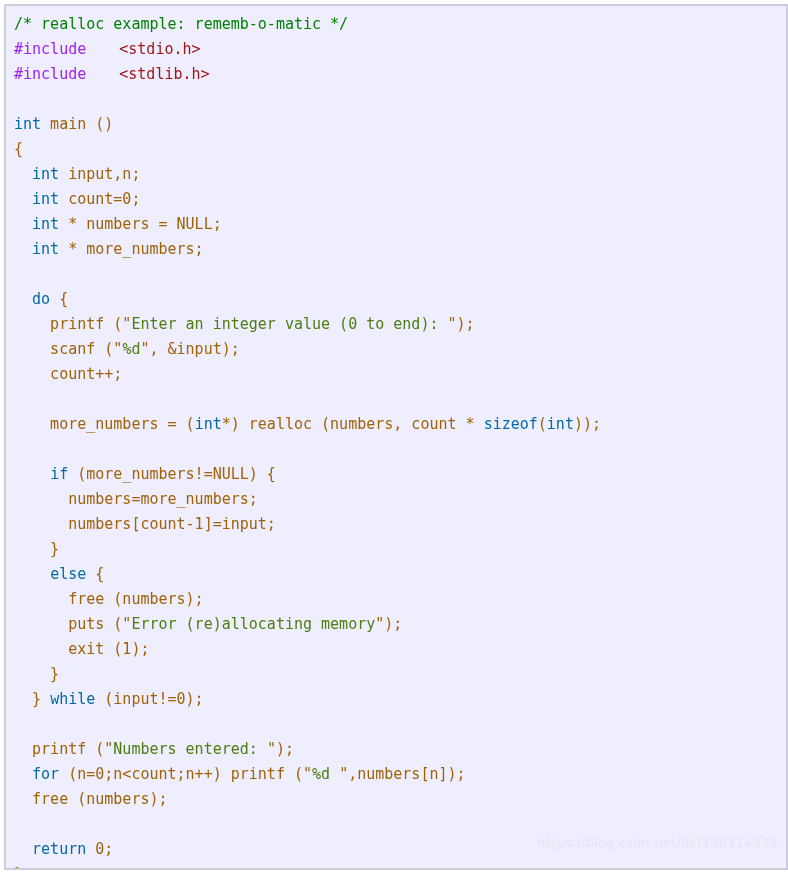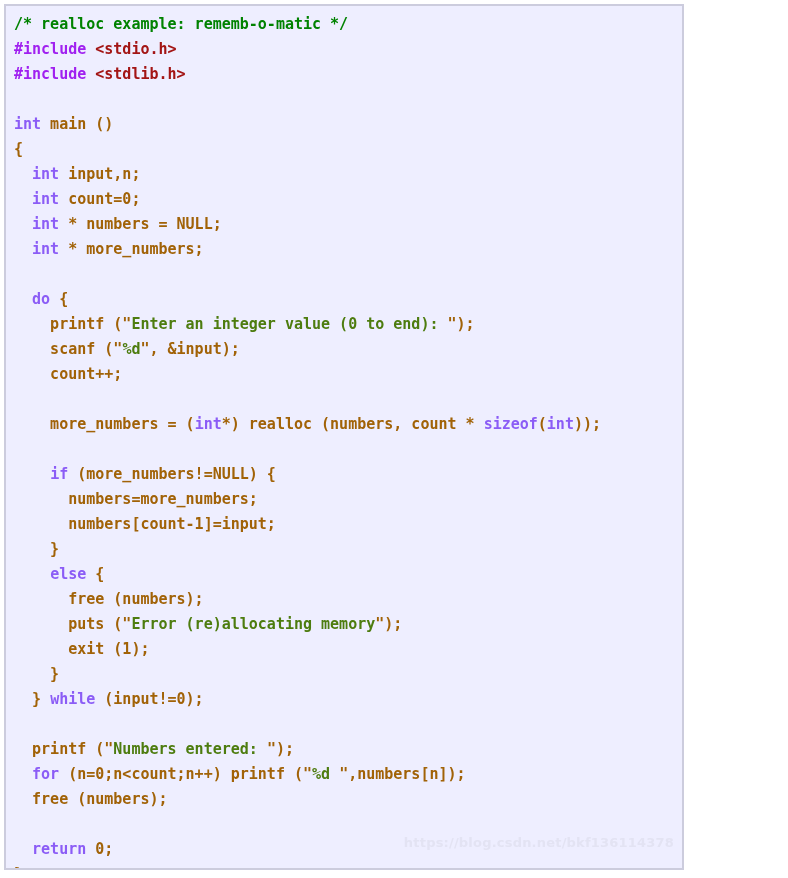--- a/index.html
+++ b/index.html
@@ -12,27 +12,26 @@
     width: 788px;
     height: 878px;
     overflow: hidden;
     font-family: "DejaVu Sans Mono", monospace;
   }
 
   #code-block {
     position: absolute;
     left: 4px;
     top: 4px;
-    width: 680px;
+    width: 784px;
     height: 866px;
     box-sizing: border-box;
     background: #eeeeff;
     border: 2px solid #ccccdd;
     overflow: hidden;
-    font-weight: bold;
   }
 
   #code-listing {
     position: relative;
     margin: 0;
     padding: 6px 0 0 0;
     font-family: "DejaVu Sans Mono", monospace;
     font-size: 15px;
     line-height: 25px;
     color: #333333;
@@ -43,23 +42,23 @@
   .code-line {
     height: 25px;
     padding-left: 8px;
     white-space: pre;
     font-family: "DejaVu Sans Mono", monospace;
   }
 
   .tok-plain    { color: #a16207; }
   .tok-comment  { color: #008200; }
   .tok-preproc  { color: #a020f0; text-align: right; }
-  .tok-header   { color: #a31515; }
+  .tok-header   { color: #a31515; margin-left: 24px; }
   .tok-string   { color: #4d7c0f; }
-  .tok-keyword  { color: #8b5cf6; }
+  .tok-keyword  { color: #0369a1; }
 
   #watermark {
     position: absolute;
     right: 8px;
     bottom: 18px;
     font-family: "DejaVu Sans", sans-serif;
     font-size: 13px;
     color: #e3e3f3;
     letter-spacing: 0.2px;
     white-space: nowrap;

